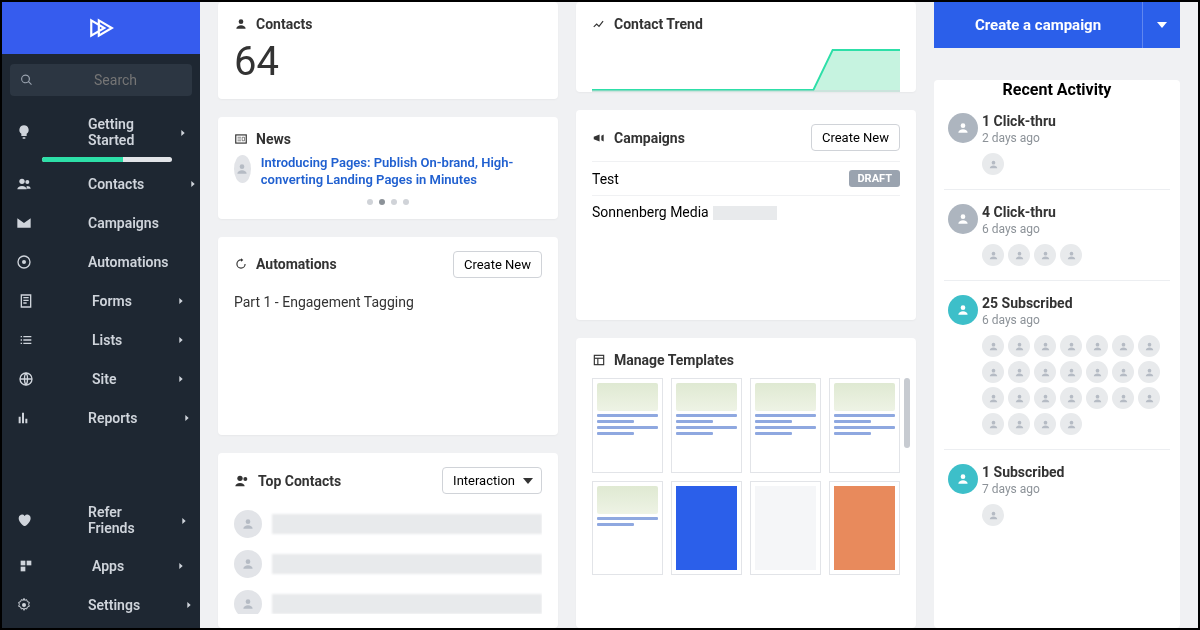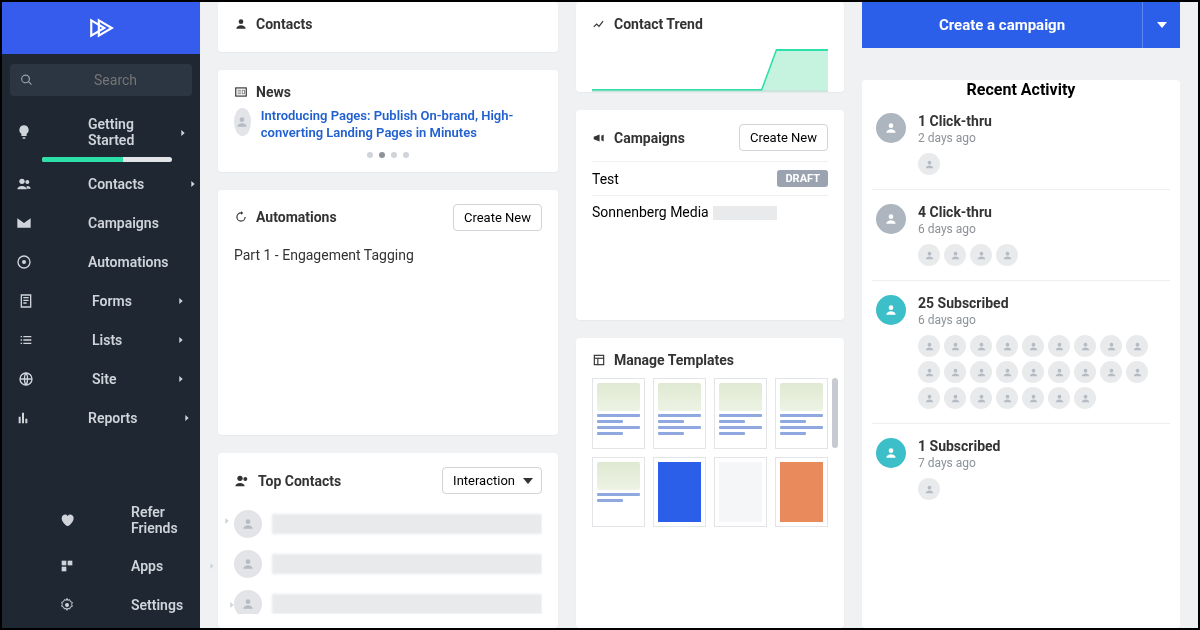--- a/index.html
+++ b/index.html
@@ -16,27 +16,27 @@
 .search-box input { background: transparent; border: none; outline: none; color: #eab308; margin-left: 16px; font-size: 14px; width: 100%; text-align: center; }
 .nav-list { flex: 1; overflow: hidden; }
 .nav-item { display: flex; align-items: center; padding: 10px 14px; cursor: pointer; position: relative; gap: 44px; }
 .nav-icon { width: 20px; display: flex; justify-content: center; }
 .nav-icon svg { width: 16px; height: 16px; fill: #cfd4db; }
 .nav-label { margin-left: 12px; font-size: 14px; font-weight: 600; flex: 1; }
 .nav-chevron svg { width: 10px; height: 10px; fill: #cfd4db; }
 .progress-bar { position: absolute; left: 40px; bottom: 2px; width: 130px; height: 5px; background: #e2e4e8; border-radius: 3px; overflow: hidden; }
 .progress-fill { height: 100%; background: #2ddfa8; width: 62%; }
 .nav-getting-started { padding-bottom: 16px; }
-.nav-bottom { margin-top: auto; padding-bottom: 4px; padding-left: 43px; }
+.nav-bottom { margin-top: auto; padding-bottom: 4px; }
 
 
 .main { flex: 1; display: flex; gap: 18px; padding: 0 18px 0 18px; overflow: hidden; }
 .col { display: flex; flex-direction: column; gap: 18px; padding-top: 0; }
 .col-a { width: 340px; }
-.col-b { width: 268px; }
+.col-b { width: 340px; }
 .col-c { flex: 1; }
 .card { background: #fff; border-radius: 4px; padding: 14px 16px; box-shadow: 0 1px 2px rgba(0,0,0,0.04); }
 .card-head { display: flex; align-items: center; gap: 8px; margin-bottom: 6px; }
 .card-head svg { width: 14px; height: 14px; fill: #333; }
 .card-title { font-size: 14px; font-weight: 700; color: #333; }
 .big-number { font-size: 40px; font-weight: 400; color: #333; margin-top: 4px; }
 
 
 .news-item { display: flex; gap: 10px; margin-top: 8px; }
 .avatar-sm { width: 28px; height: 28px; border-radius: 50%; background: #e2e4e8; display: flex; align-items: center; justify-content: center; }
@@ -75,21 +75,21 @@
 .th-line.short { width: 60%; }
 .template-scroll-hint { position: absolute; right: -10px; top: 0; width: 6px; height: 70px; background: #c7cbd1; border-radius: 3px; }
 .th-alt { height: 100%; background: #f5f6f8; }
 
 
 .create-btn-row { display: flex; margin-bottom: 14px; }
 .create-btn { flex: 1; background: #2b5fea; color: #fff; font-size: 15px; font-weight: 700; padding: 14px 0; text-align: center; cursor: pointer; }
 .create-dd { width: 38px; background: #2b5fea; border-left: 1px solid rgba(255,255,255,0.25); display: flex; align-items: center; justify-content: center; cursor: pointer; }
 .create-dd::after { content: ""; width: 0; height: 0; border-left: 5px solid transparent; border-right: 5px solid transparent; border-top: 6px solid #fff; }
 .ra-title { text-align: center; font-size: 16px; font-weight: 700; margin-bottom: 0; }
-.activity { display: flex; gap: 12px; padding: 14px 4px; border-bottom: 1px solid #eceef1; }
+.activity { display: flex; gap: 4px; padding: 14px 4px; border-bottom: 1px solid #eceef1; }
 .activity:last-child { border-bottom: none; }
 .act-icon { width: 30px; height: 30px; border-radius: 50%; background: #adb5bf; display: flex; align-items: center; justify-content: center; flex-shrink: 0; }
 .act-icon.teal { background: #3dbfc9; }
 .act-icon svg { width: 14px; height: 14px; fill: #fff; }
 .act-body { flex: 1; }
 .act-title { font-size: 14px; font-weight: 700; color: #333; }
 .act-time { font-size: 12px; color: #8c9298; margin-top: 2px; }
 .act-avatars { display: flex; flex-wrap: wrap; gap: 4px; margin-top: 8px; }
 .act-av { width: 22px; height: 22px; border-radius: 50%; background: #e8eaec; display: flex; align-items: center; justify-content: center; }
 .act-av svg { width: 11px; height: 11px; fill: #b5bbc4; }
@@ -255,20 +255,21 @@
 
     <div class="col col-a">
       <div class="card">
         <div class="card-head">
           <svg viewBox="0 0 24 24">
               <circle cx="12" cy="8" r="4"></circle>
               <path d="M4 20c0-4 4-6 8-6s8 2 8 6z"></path>
             </svg>
           <span class="card-title">Contacts</span>
         </div>
+        <div class="big-number">64</div>
       </div>
 
       <div class="card">
         <div class="card-head">
           <svg viewBox="0 0 24 24">
               <rect x="3" y="5" width="18" height="14" fill="none" stroke="#333" stroke-width="2"></rect>
               <path d="M6 9h6M6 12h6M6 15h6M14 9h4v6h-4z" stroke="#333" fill="none"></path>
             </svg>
           <span class="card-title">News</span>
         </div>

